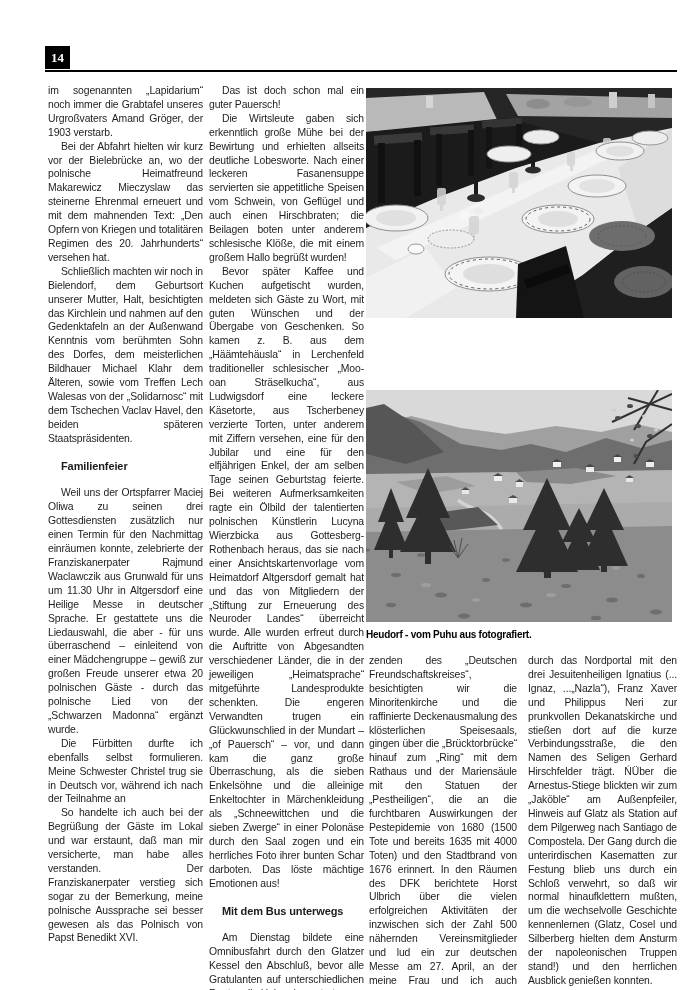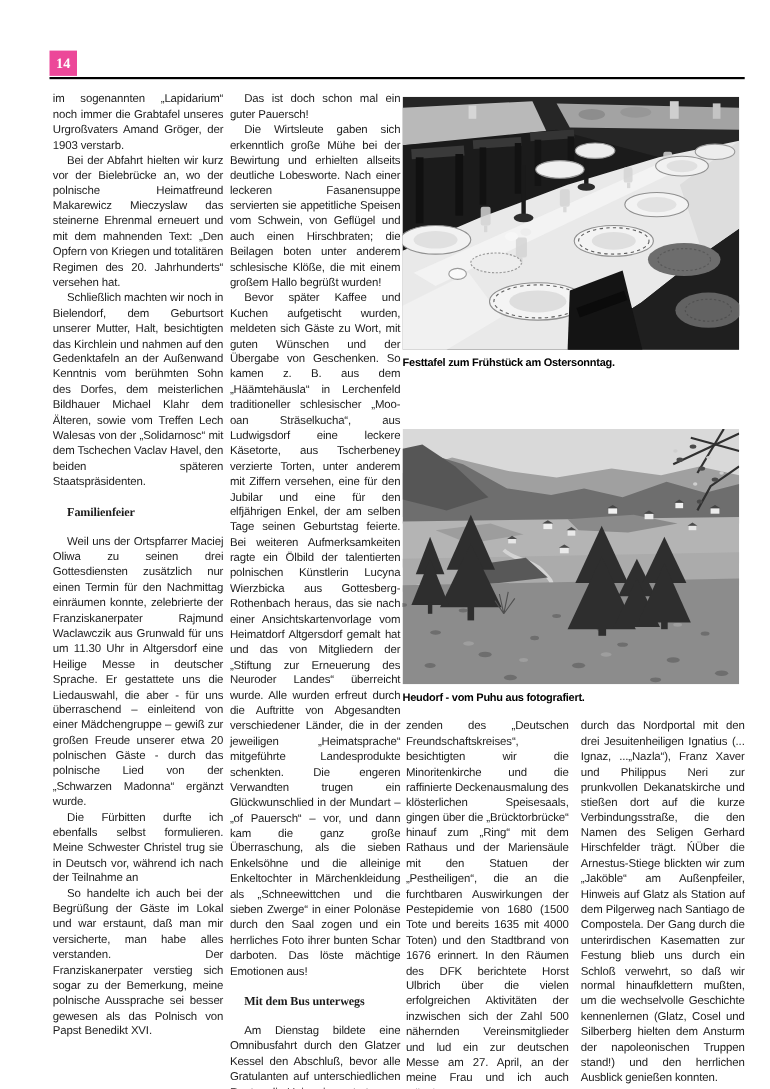--- a/index.html
+++ b/index.html
@@ -2,21 +2,21 @@
 <html><head>
 <meta charset="utf-8">
 <style>
   html,body{margin:0;padding:0;}
   body{
     width:700px;height:990px;background:#ffffff;position:relative;overflow:hidden;
     font-family:"Liberation Sans",sans-serif;color:#1a1a1a;
   }
   .page{position:absolute;inset:0;}
   .pagenum{
-    position:absolute;left:45px;top:46px;width:25px;height:23px;background:#ec4899;
+    position:absolute;left:45px;top:46px;width:25px;height:23px;background:#000000;
     color:#fff;font-family:"Liberation Serif",serif;font-weight:bold;font-size:13px;
     display:flex;align-items:center;justify-content:center;
   }
   .journal{
     position:absolute;right:23px;top:46px;font-family:"Liberation Serif",serif;
     font-style:italic;font-size:17px;color:#000;white-space:nowrap;
   }
   .rule{position:absolute;left:45px;right:23px;top:70px;height:2px;background:#000;}
 
   .textcol{
@@ -26,21 +26,21 @@
   .col1{left:48px;top:84px;width:155px;}
   .col2{left:209px;top:84px;width:155px;}
   .rightarea{position:absolute;left:366px;top:84px;width:311px;height:900px;}
   .col3{left:3px;top:570px;width:148px;}
   .col4{left:162px;top:570px;width:149px;}
 
   .para{margin:0;}
   .para.indent{text-indent:13px;}
   .col-heading{
     font-size:11px;font-weight:bold;margin:14px 0 13px 0;text-indent:13px;
-    text-align:left;letter-spacing:-0.1px;font-family:Liberation Serif, serif;
+    text-align:left;letter-spacing:-0.1px;
   }
   figure{margin:0;padding:0;position:absolute;left:0;width:306px;}
   .fig1{top:4px;}
   .fig2{top:306px;}
   figure svg{display:block;width:306px;}
   figcaption{
     font-weight:bold;font-size:10px;letter-spacing:-0.25px;margin-top:7px;color:#000;
   }
 </style>
 </head>
@@ -150,21 +150,20 @@
 
         <polygon points="306,120 306,230 150,230 217,187 273,143" fill="#1f1f1f"></polygon>
         <ellipse cx="256" cy="148" rx="33" ry="15" fill="#6d6d6d"></ellipse>
         <ellipse cx="256" cy="148" rx="24" ry="10" fill="none" stroke="#585858" stroke-dasharray="2 2"></ellipse>
         <ellipse cx="278" cy="194" rx="30" ry="16" fill="#626262"></ellipse>
         <ellipse cx="278" cy="194" rx="21" ry="10" fill="none" stroke="#4f4f4f" stroke-dasharray="2 2"></ellipse>
 
         <polygon points="152,176 200,158 218,230 150,230" fill="#141414"></polygon>
         <rect x="158" y="184" width="46" height="9" fill="#0b0b0b" transform="rotate(-20 181 188)"></rect>
       </svg>
-      <figcaption>Festtafel zum Frühstück am Ostersonntag.</figcaption>
     </figure>
 
     <figure class="fig2">
       <svg viewBox="0 0 306 232" width="306" height="232" preserveAspectRatio="none" role="img">
         <rect width="306" height="232" fill="#d9d9d9"></rect>
 
         <polygon points="0,40 45,26 95,38 140,44 190,36 235,42 270,34 306,42 306,80 0,80" fill="#a0a0a0"></polygon>
 
         <polygon points="0,18 22,22 55,32 95,54 135,60 165,54 200,62 240,48 275,58 306,50 306,86 0,86" fill="#6e6e6e"></polygon>
         <polygon points="0,18 18,14 48,34 78,62 40,74 0,64" fill="#565656"></polygon>

